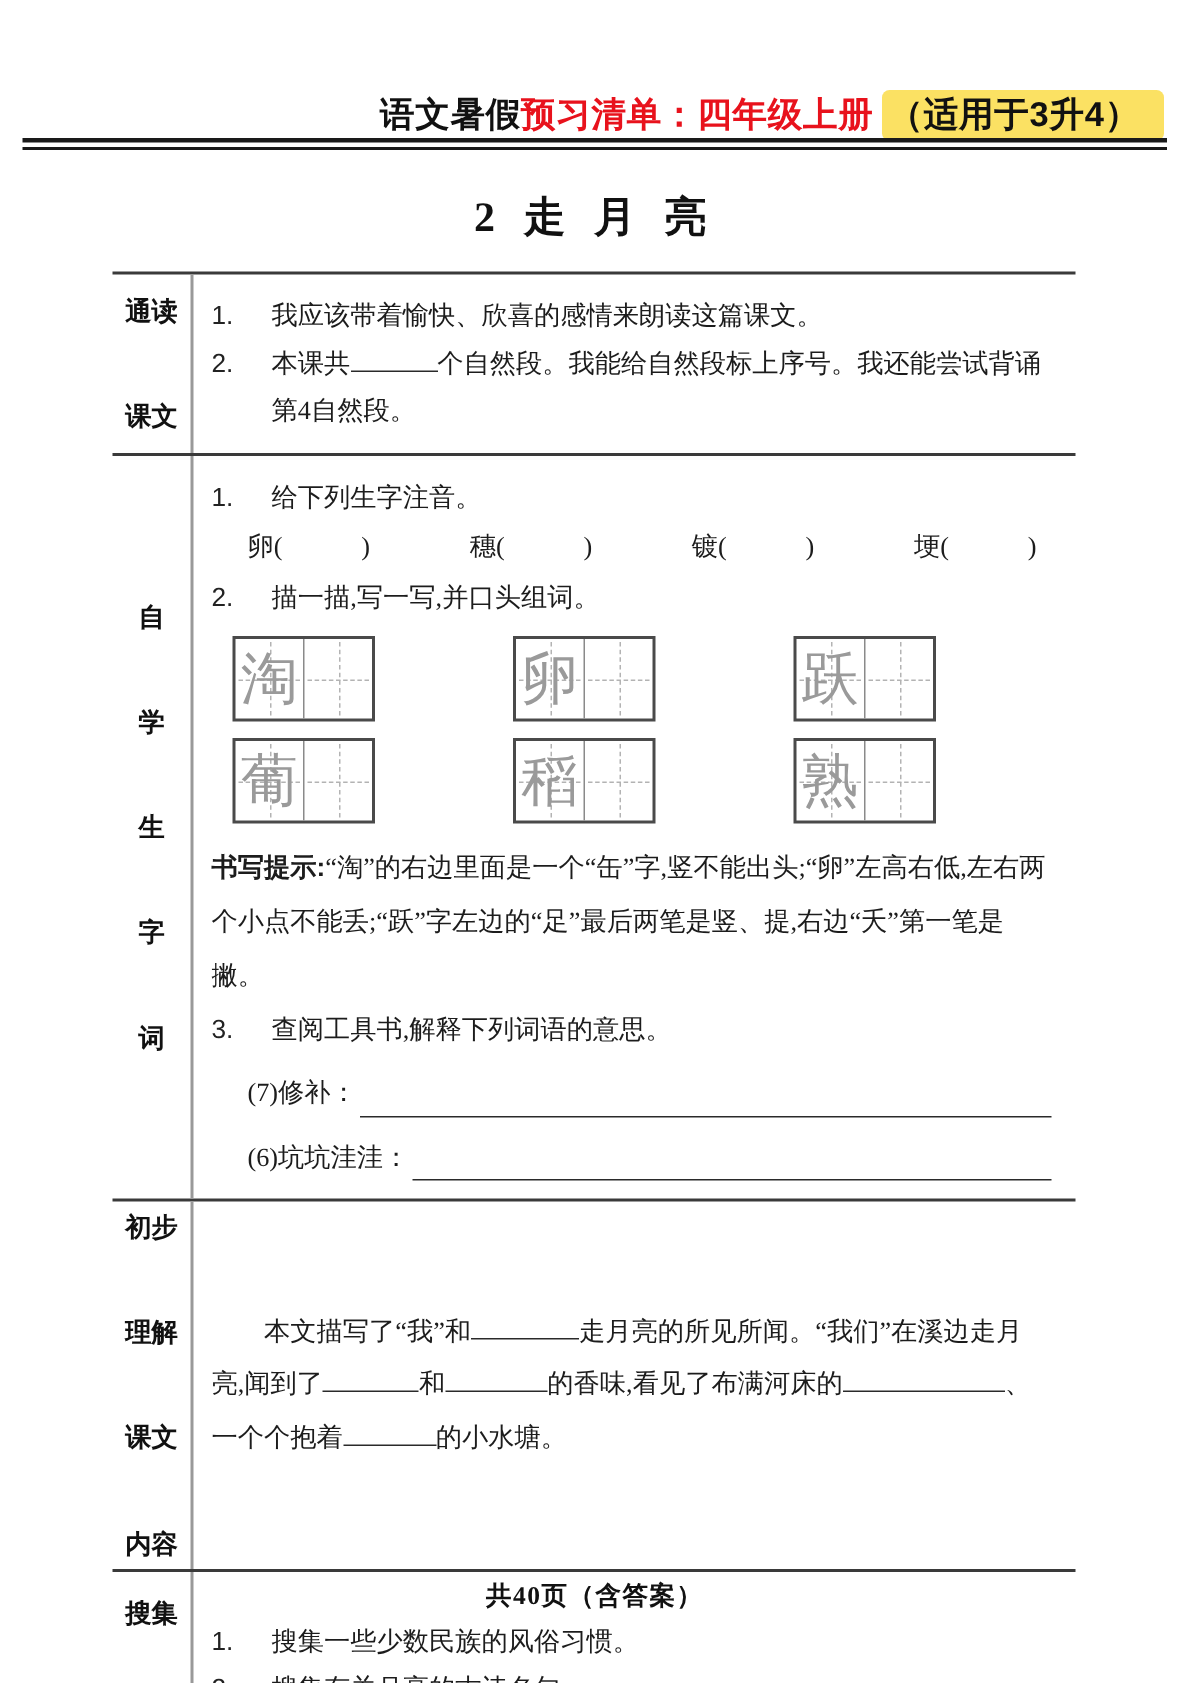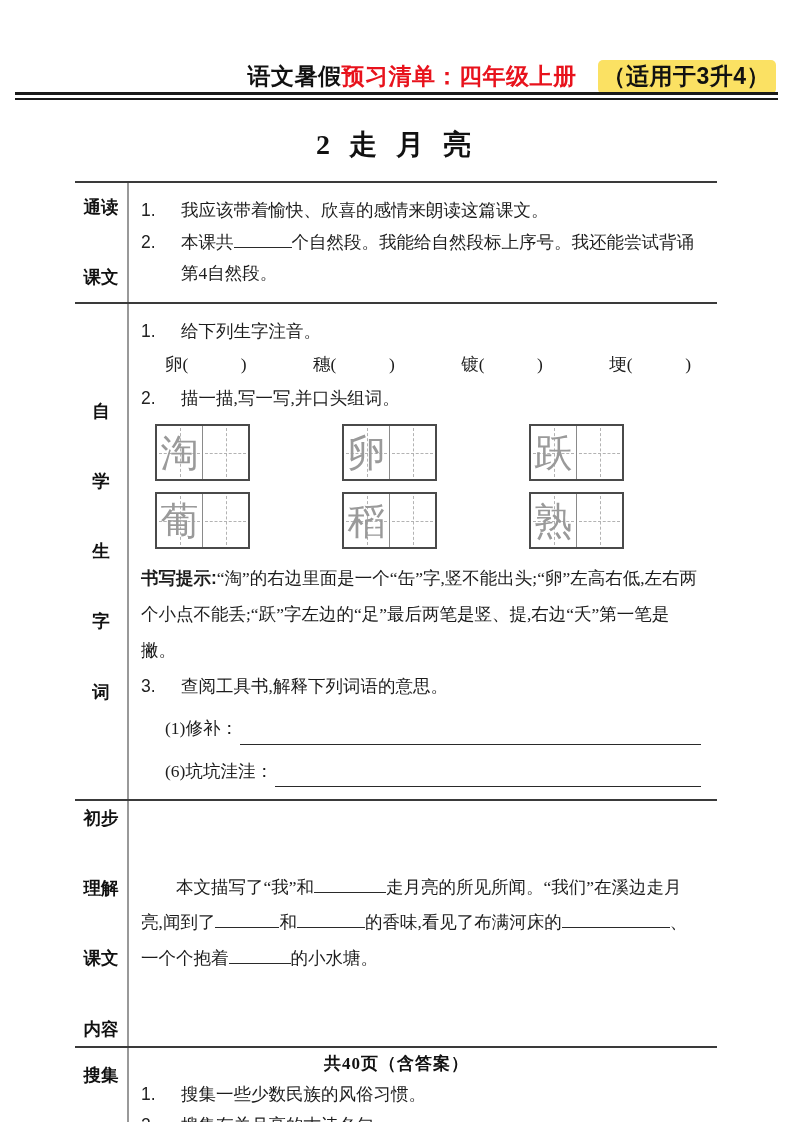--- a/index.html
+++ b/index.html
@@ -16,21 +16,21 @@
   
   .header{
     position:absolute;top:60px;right:17px;white-space:nowrap;
     font-family:"Liberation Sans", sans-serif;font-weight:bold;font-size:23px;
     letter-spacing:0.5px;
   }
   .header .black-part{color:#111;}
   .header .red-part{color:var(--accent-red);}
   .header .badge{
     background:var(--highlight-yellow);color:#111;border-radius:5px;
-    padding:1px 6px 2px 4px;margin-left:22px;display:inline-block;
+    padding:1px 16px 2px 4px;margin-left:6px;display:inline-block;
   }
   .header-rule{
     position:absolute;top:92px;left:15px;right:15px;height:3px;
     border-top:3px solid #1a1a1a;border-bottom:2px solid #1a1a1a;
   }
   
   .lesson-title{
     position:absolute;top:126px;left:0;width:100%;text-align:center;
     font-size:28px;font-weight:bold;letter-spacing:6px;color:#111;
   }
@@ -198,21 +198,21 @@
         </div>
       </div>
       <div class="tip">
         <span class="tip-label">书写提示:</span><span class="tip-text">“淘”的右边里面是一个“缶”字,竖不能出头;“卵”左高右低,左右两个小点不能丢;“跃”字左边的“足”最后两笔是竖、提,右边“夭”第一笔是撇。</span>
       </div>
       <div class="item">
         <span class="item-num">3.</span>
         <span class="item-body">查阅工具书,解释下列词语的意思。</span>
       </div>
       <div class="def-line">
-        <span>(1)修补：</span>
+        <span>(7)修补：</span>
         <span class="def-blank"></span>
       </div>
       <div class="def-line">
         <span>(6)坑坑洼洼：</span>
         <span class="def-blank"></span>
       </div>
     </div>
   </div>
 
   <div class="ws-row r3">

